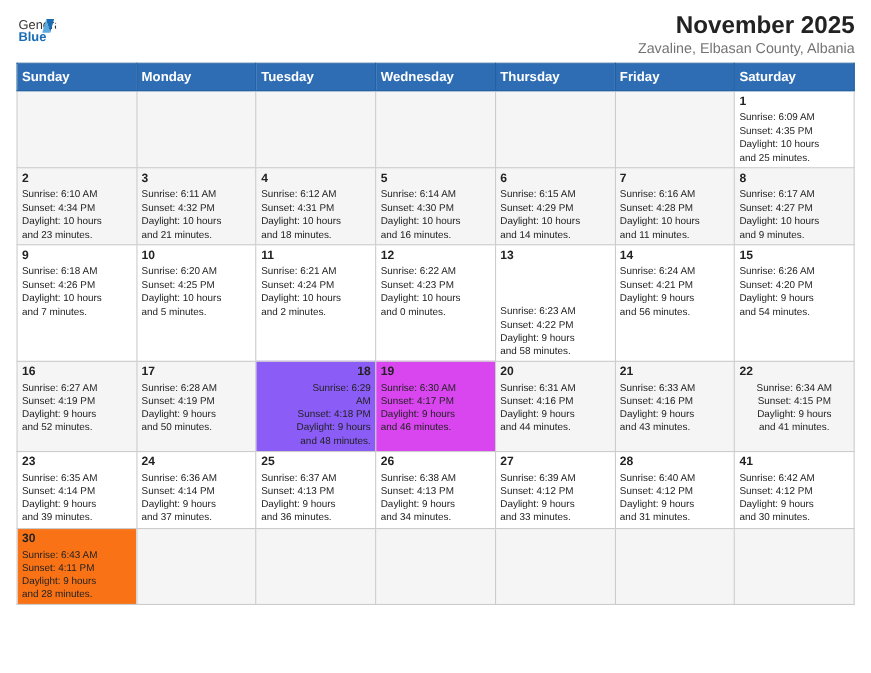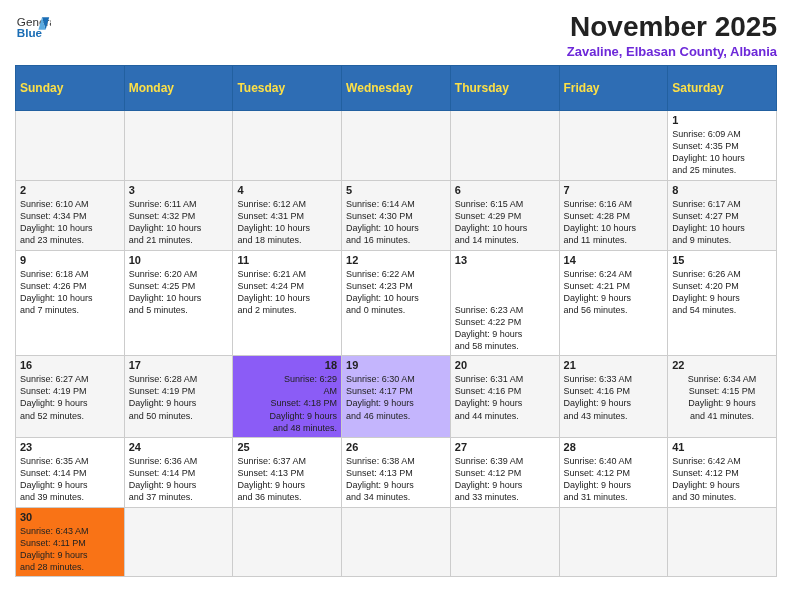--- a/index.html
+++ b/index.html
@@ -28,41 +28,40 @@
       gap: 4px;
     }
     .logo-icon {
       width: 36px;
       height: 36px;
     }
     .title-block {
       text-align: right;
     }
     .month-title {
-      font-size: 28px;
+      font-size: 22px;
       font-weight: bold;
       color: #222;
       line-height: 1.2;
     }
     .subtitle {
       font-size: 13px;
-      color: #6d28d9;
-      font-weight: bold;
+      color: #737373;
     }
     .calendar {
       width: 100%;
       border-collapse: collapse;
       border: 1px solid #ccc;
     }
     .calendar th {
       background: #2e6db4;
-      color: #fde047;
+      color: #ffffff;
       font-size: 12px;
       font-weight: bold;
-      padding: 15px 4px;
+      padding: 5px 4px;
       text-align: left;
       border: 1px solid #2260a0;
     }
     .calendar td {
       vertical-align: top;
       border: 1px solid #ccc;
       padding: 3px 4px;
       font-size: 9.5px;
       color: #222;
       width: calc(100% / 7);
@@ -252,21 +251,21 @@
 Daylight: 9 hours
 and 50 minutes.</div>
           </td>
           <td style="background: #8b5cf6; text-align: right;">
             <span class="day-num">18</span>
             <div class="day-info" style="white-space: pre-line; margin-left: 32px;">Sunrise: 6:29 AM
 Sunset: 4:18 PM
 Daylight: 9 hours
 and 48 minutes.</div>
           </td>
-          <td style="background: #c4b5fd;">
+          <td style="background: #d946ef;">
             <span class="day-num">19</span>
             <div class="day-info" style="white-space: pre-line;">Sunrise: 6:30 AM
 Sunset: 4:17 PM
 Daylight: 9 hours
 and 46 minutes.</div>
           </td>
           <td style="background: rgb(245, 245, 245);">
             <span class="day-num">20</span>
             <div class="day-info" style="white-space: pre-line;">Sunrise: 6:31 AM
 Sunset: 4:16 PM

